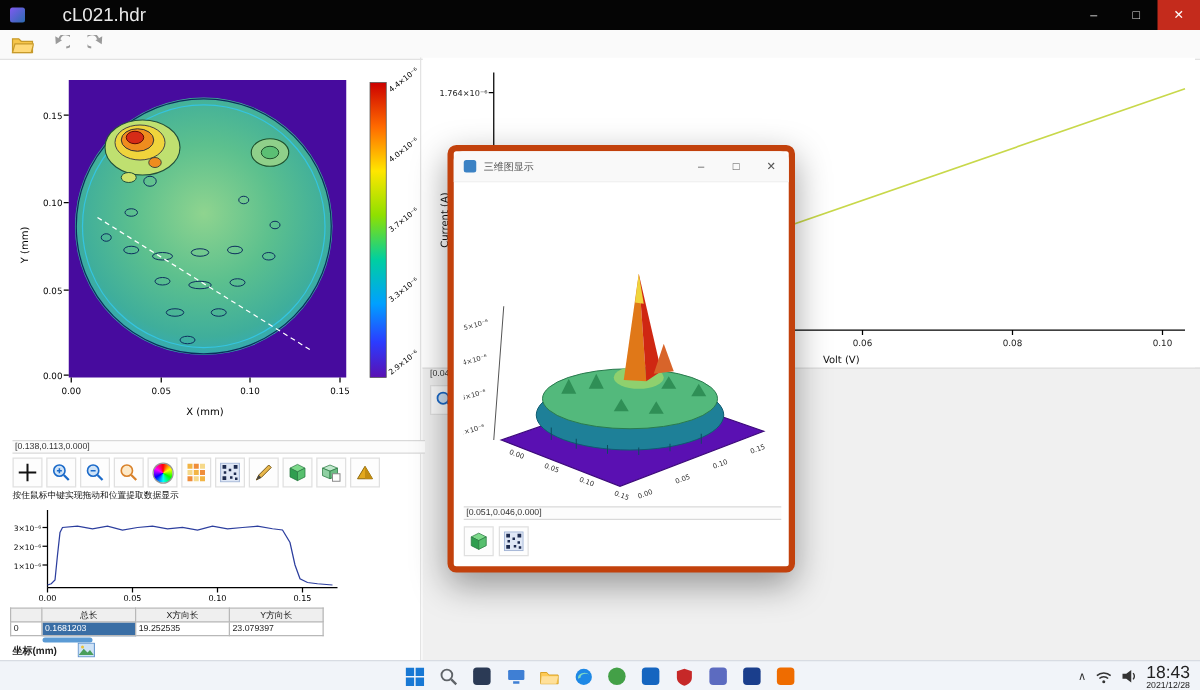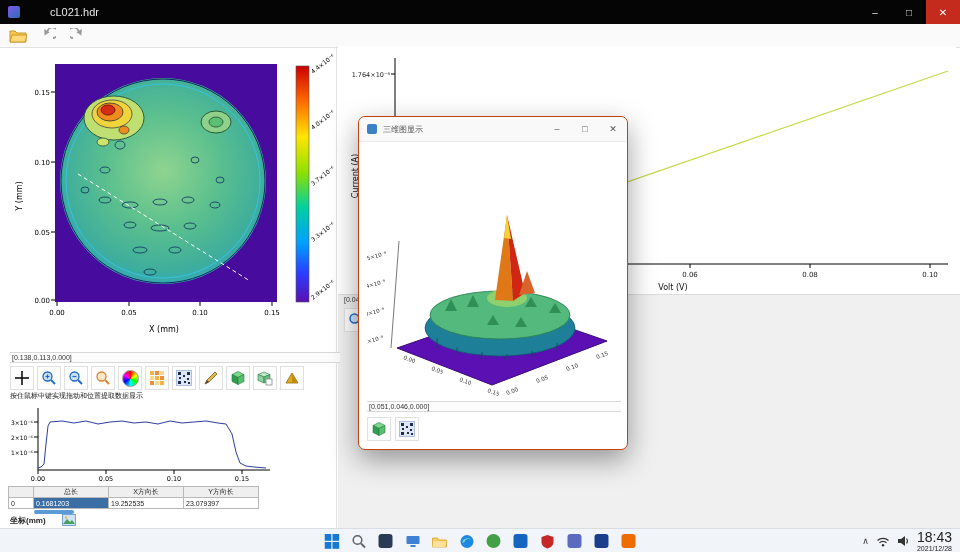--- a/index.html
+++ b/index.html
@@ -3,21 +3,21 @@
 <meta charset="utf-8">
 <style>
   html,body{margin:0;padding:0;background:#888;}
   #screen{position:relative;width:960px;height:552px;background:#ffffff;overflow:hidden;
           font-family:"Liberation Sans","DejaVu Sans",sans-serif;color:#222;}
   .abs{position:absolute;}
   
   .titlebar{left:0;top:0;width:960px;height:24px;background:#050505;display:flex;align-items:center;}
   .titlebar .appicon{width:12px;height:12px;margin:0 6px 0 8px;border-radius:2px;
       background:linear-gradient(135deg,#7f5af0,#2b6cb0);}
-  .titlebar .title{color:#e8e8e8;font-size:11px;padding-left:24px;}
+  .titlebar .title{color:#e8e8e8;font-size:15px;padding-left:24px;}
   .wincontrols{margin-left:auto;display:flex;height:24px;}
   .wincontrols .wbtn{width:34px;height:24px;display:flex;align-items:center;justify-content:center;
       color:#ddd;font-size:10px;}
   .wincontrols .close{background:#c42b1c;color:#fff;}
   
   .toolbar{left:0;top:24px;width:960px;height:24px;background:#fafafa;border-bottom:1px solid #e2e2e2;
       display:flex;align-items:center;gap:6px;padding-left:6px;box-sizing:border-box;}
   .tbtn{width:22px;height:20px;display:flex;align-items:center;justify-content:center;border:1px solid transparent;}
   
   .statusline{font-size:7px;color:#333;border-top:1px solid #d9d9d9;border-bottom:1px solid #d9d9d9;
@@ -28,21 +28,21 @@
   .hint{font-size:7px;color:#111;}
   .colorwheel{width:15px;height:15px;border-radius:50%;
       background:conic-gradient(#f00,#ff0,#0f0,#0ff,#00f,#f0f,#f00);border:1px solid #999;}
   
   table.mtable{border-collapse:collapse;font-size:7px;}
   table.mtable th,table.mtable td{border:1px solid #b8b8b8;padding:0 2px;height:10px;
       font-weight:normal;background:#fff;white-space:nowrap;}
   table.mtable th{background:#efefef;}
   table.mtable td.sel{background:#3a6ea5;color:#fff;}
   
-  .floatwin{left:358px;top:116px;width:268px;height:332px;background:#fff;border:1px solid #c2410c;
+  .floatwin{left:358px;top:116px;width:268px;height:332px;background:#fff;border:5px solid #c2410c;
       border-radius:7px;box-shadow:0 10px 28px rgba(0,0,0,.38);}
   .floatwin .ftitle{height:24px;display:flex;align-items:center;border-bottom:1px solid #ececec;
       border-radius:7px 7px 0 0;background:#f9f9f9;}
   .floatwin .ficon{width:10px;height:10px;margin:0 6px 0 8px;border-radius:2px;background:#3b82c4;}
   .floatwin .ftext{font-size:8px;color:#555;}
   .fcontrols{margin-left:auto;display:flex;}
   .fcontrols .wbtn{width:28px;height:24px;display:flex;align-items:center;justify-content:center;
       color:#555;font-size:9px;}
   
   .grayzone{left:338px;top:294px;width:622px;height:234px;background:#f0f0f0;border-top:1px solid #dcdcdc;}

